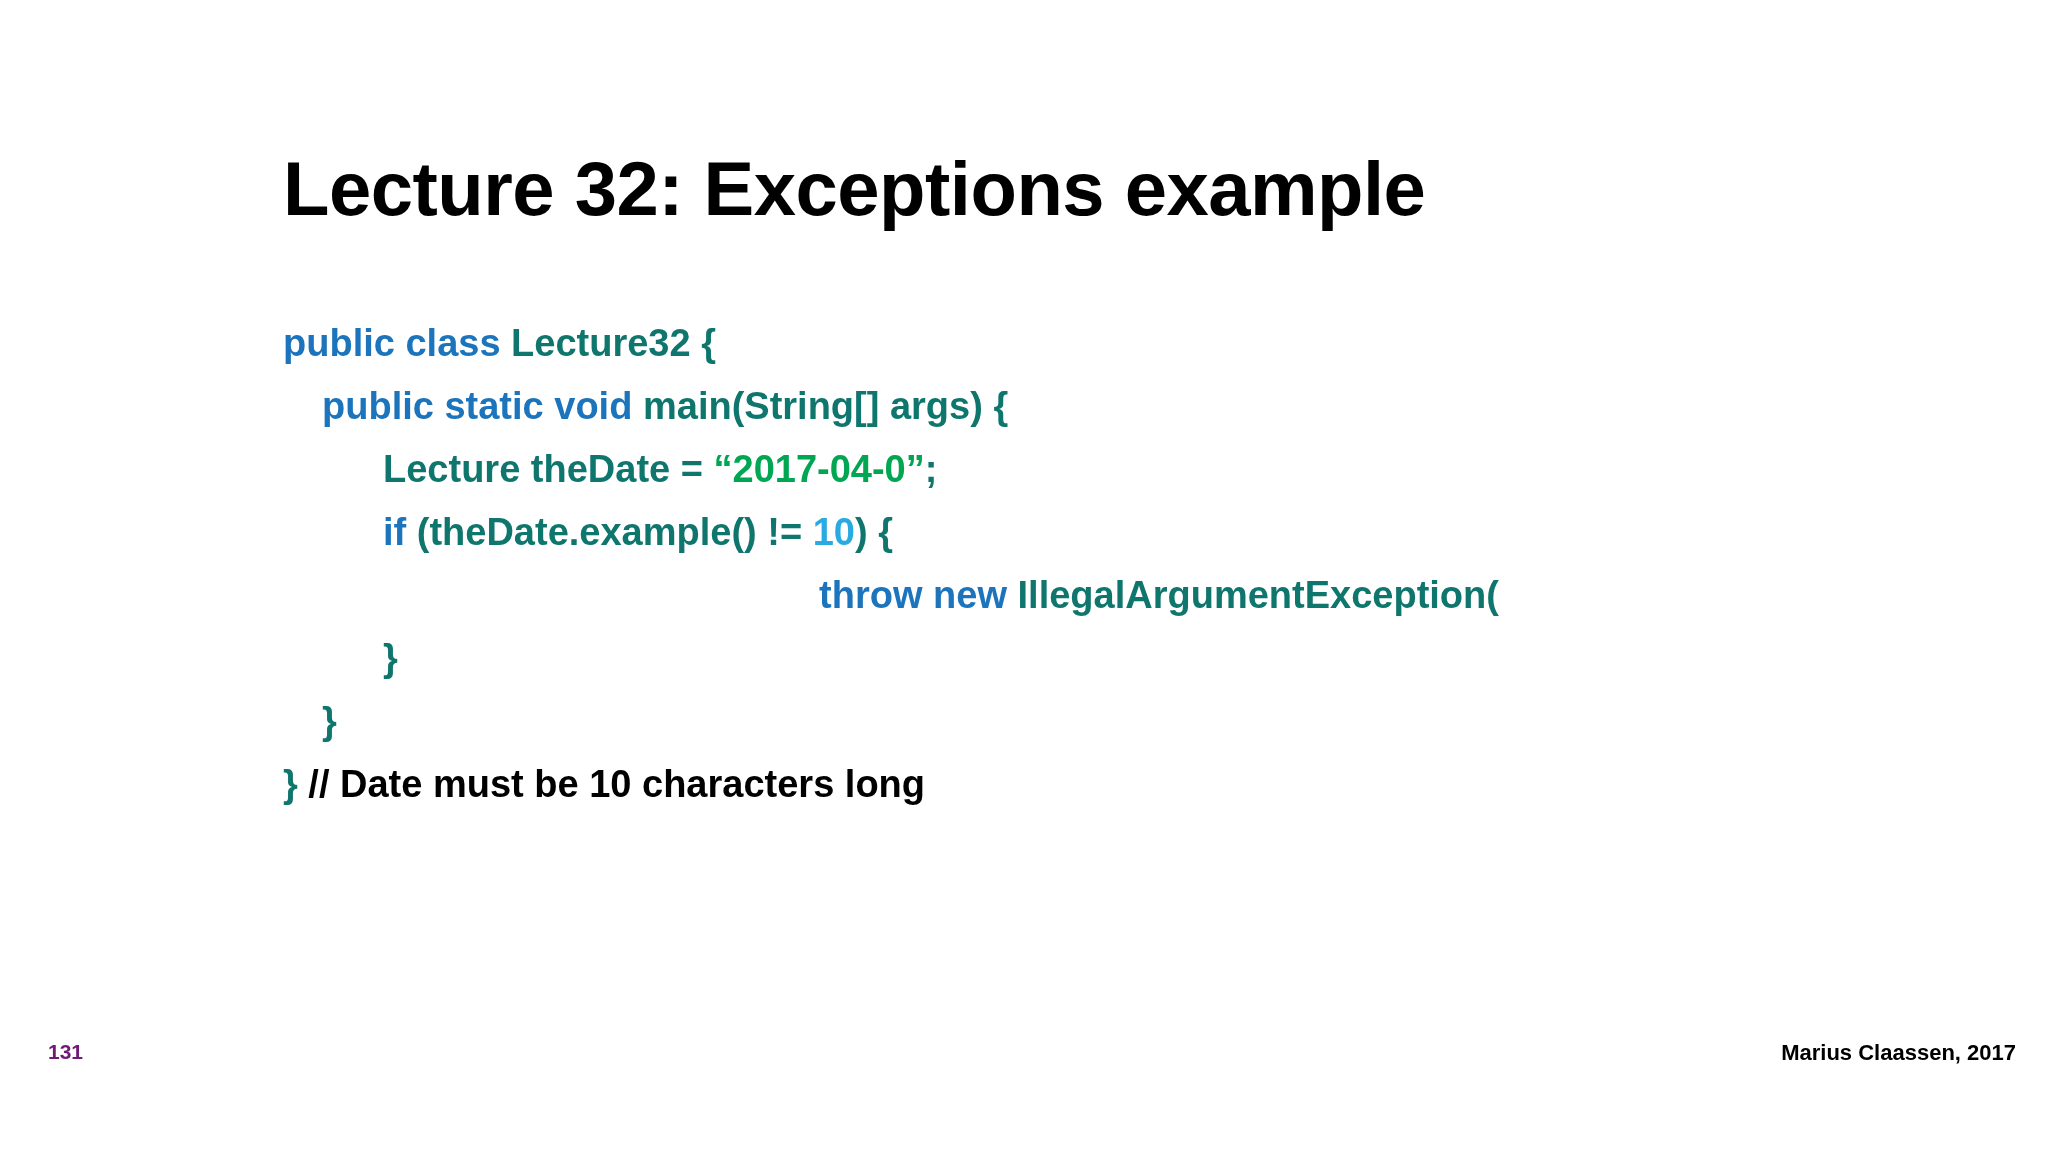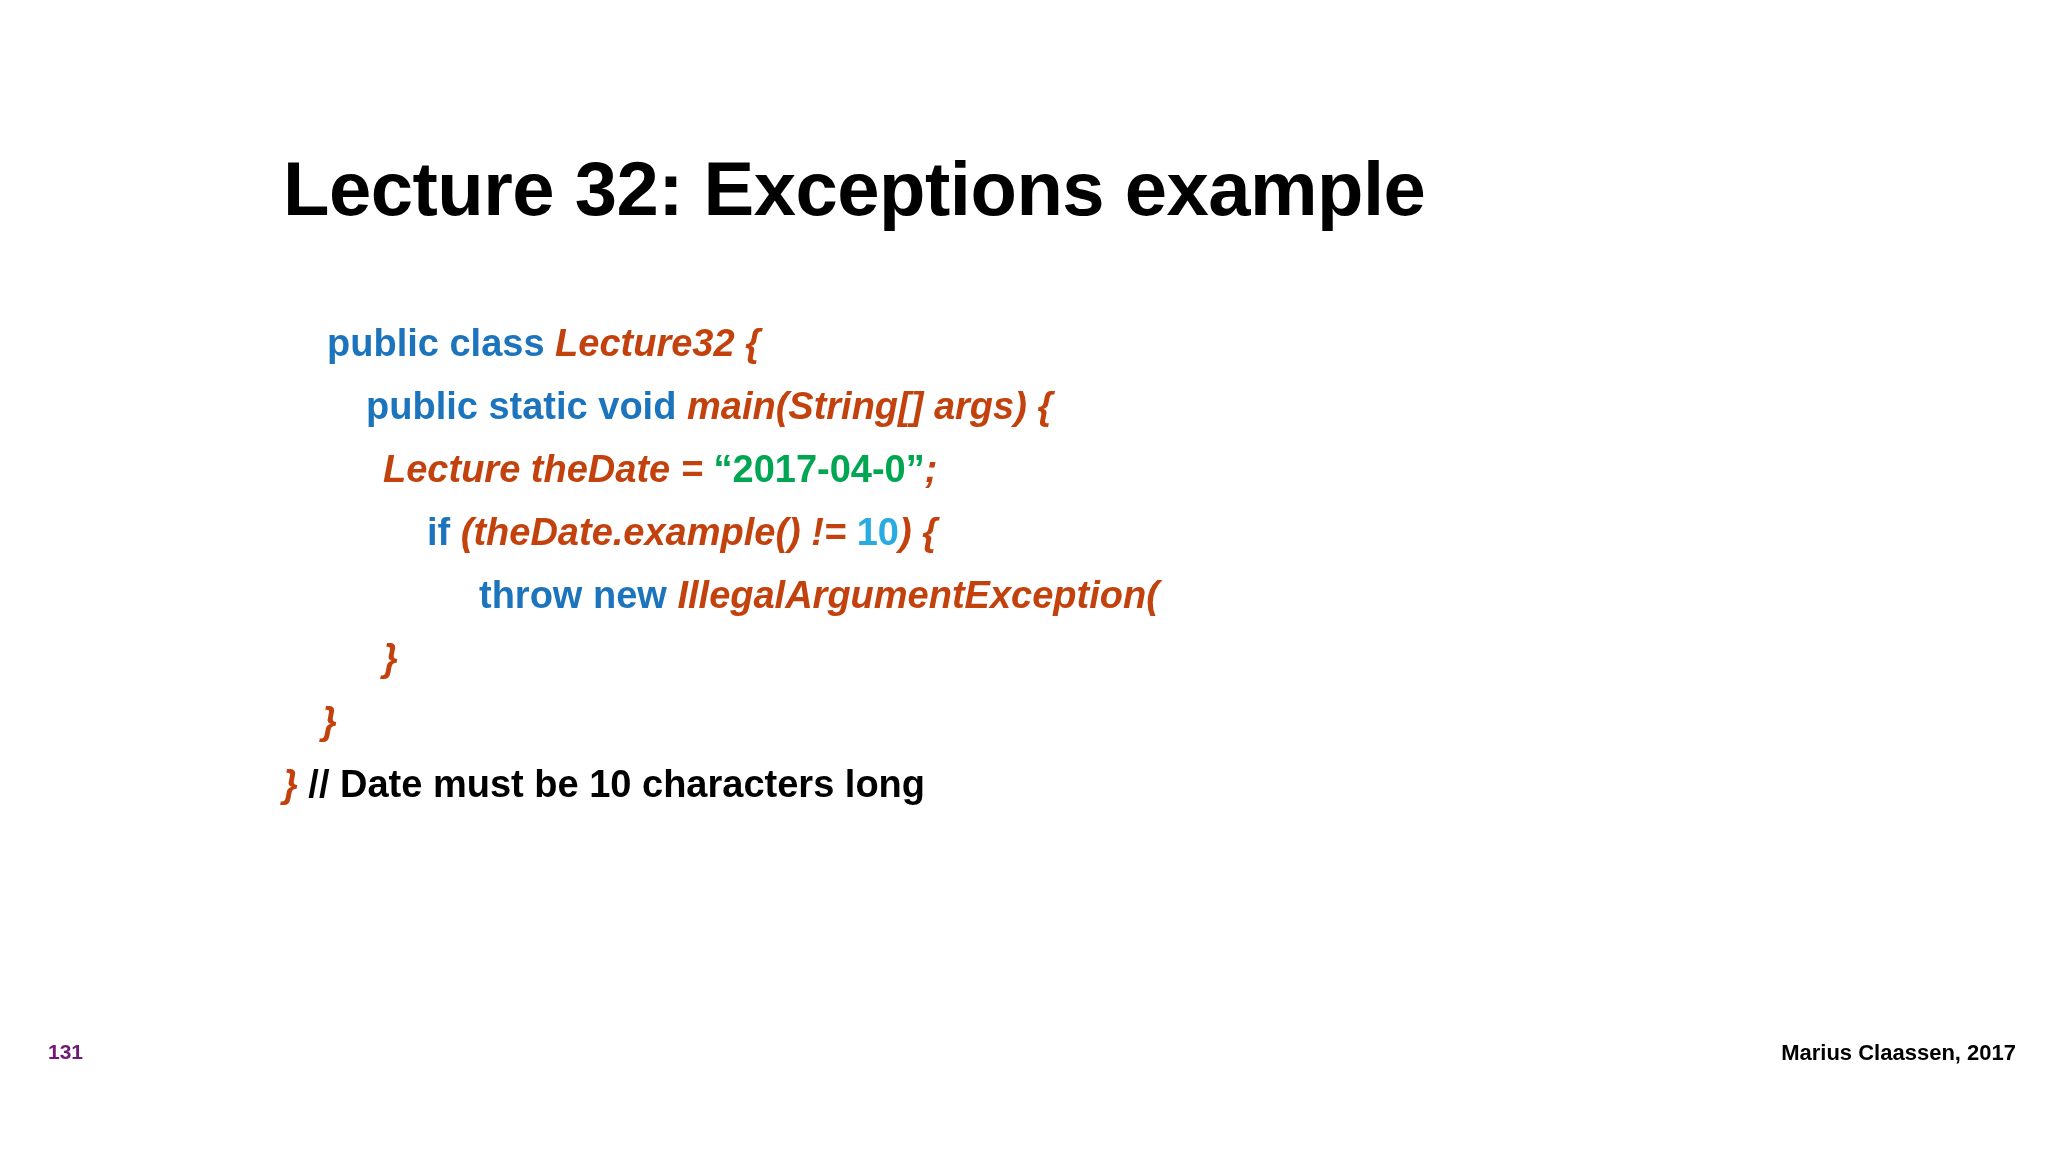--- a/index.html
+++ b/index.html
@@ -46,25 +46,25 @@
     color: #000000;
   }
   .code-line {
     height: 63px;
     line-height: 63px;
     white-space: nowrap;
   }
   .ind-0 { padding-left: 0px;   }
   .ind-1 { padding-left: 39px;  }
   .ind-2 { padding-left: 100px; }
-  .ind-3 { padding-left: 152px; }
+  .ind-3 { padding-left: 152px; text-align: center; }
   .ind-4 { padding-left: 208px; }
 
-  .tok-plain   { color: #c2410c; font-style: italic; }
-  .tok-keyword { color: #1C75BC; margin-left: 44px; }
+  .tok-plain   { color: #0f766e; }
+  .tok-keyword { color: #1C75BC; }
   .tok-number  { color: #29ABE2; }
   .tok-string  { color: #00A651; text-align: right; }
   .tok-comment { color: #000000; }
 
   
   #page-number {
     position: absolute;
     left: 48px;
     top: 1040px;
     font-size: 21px;

